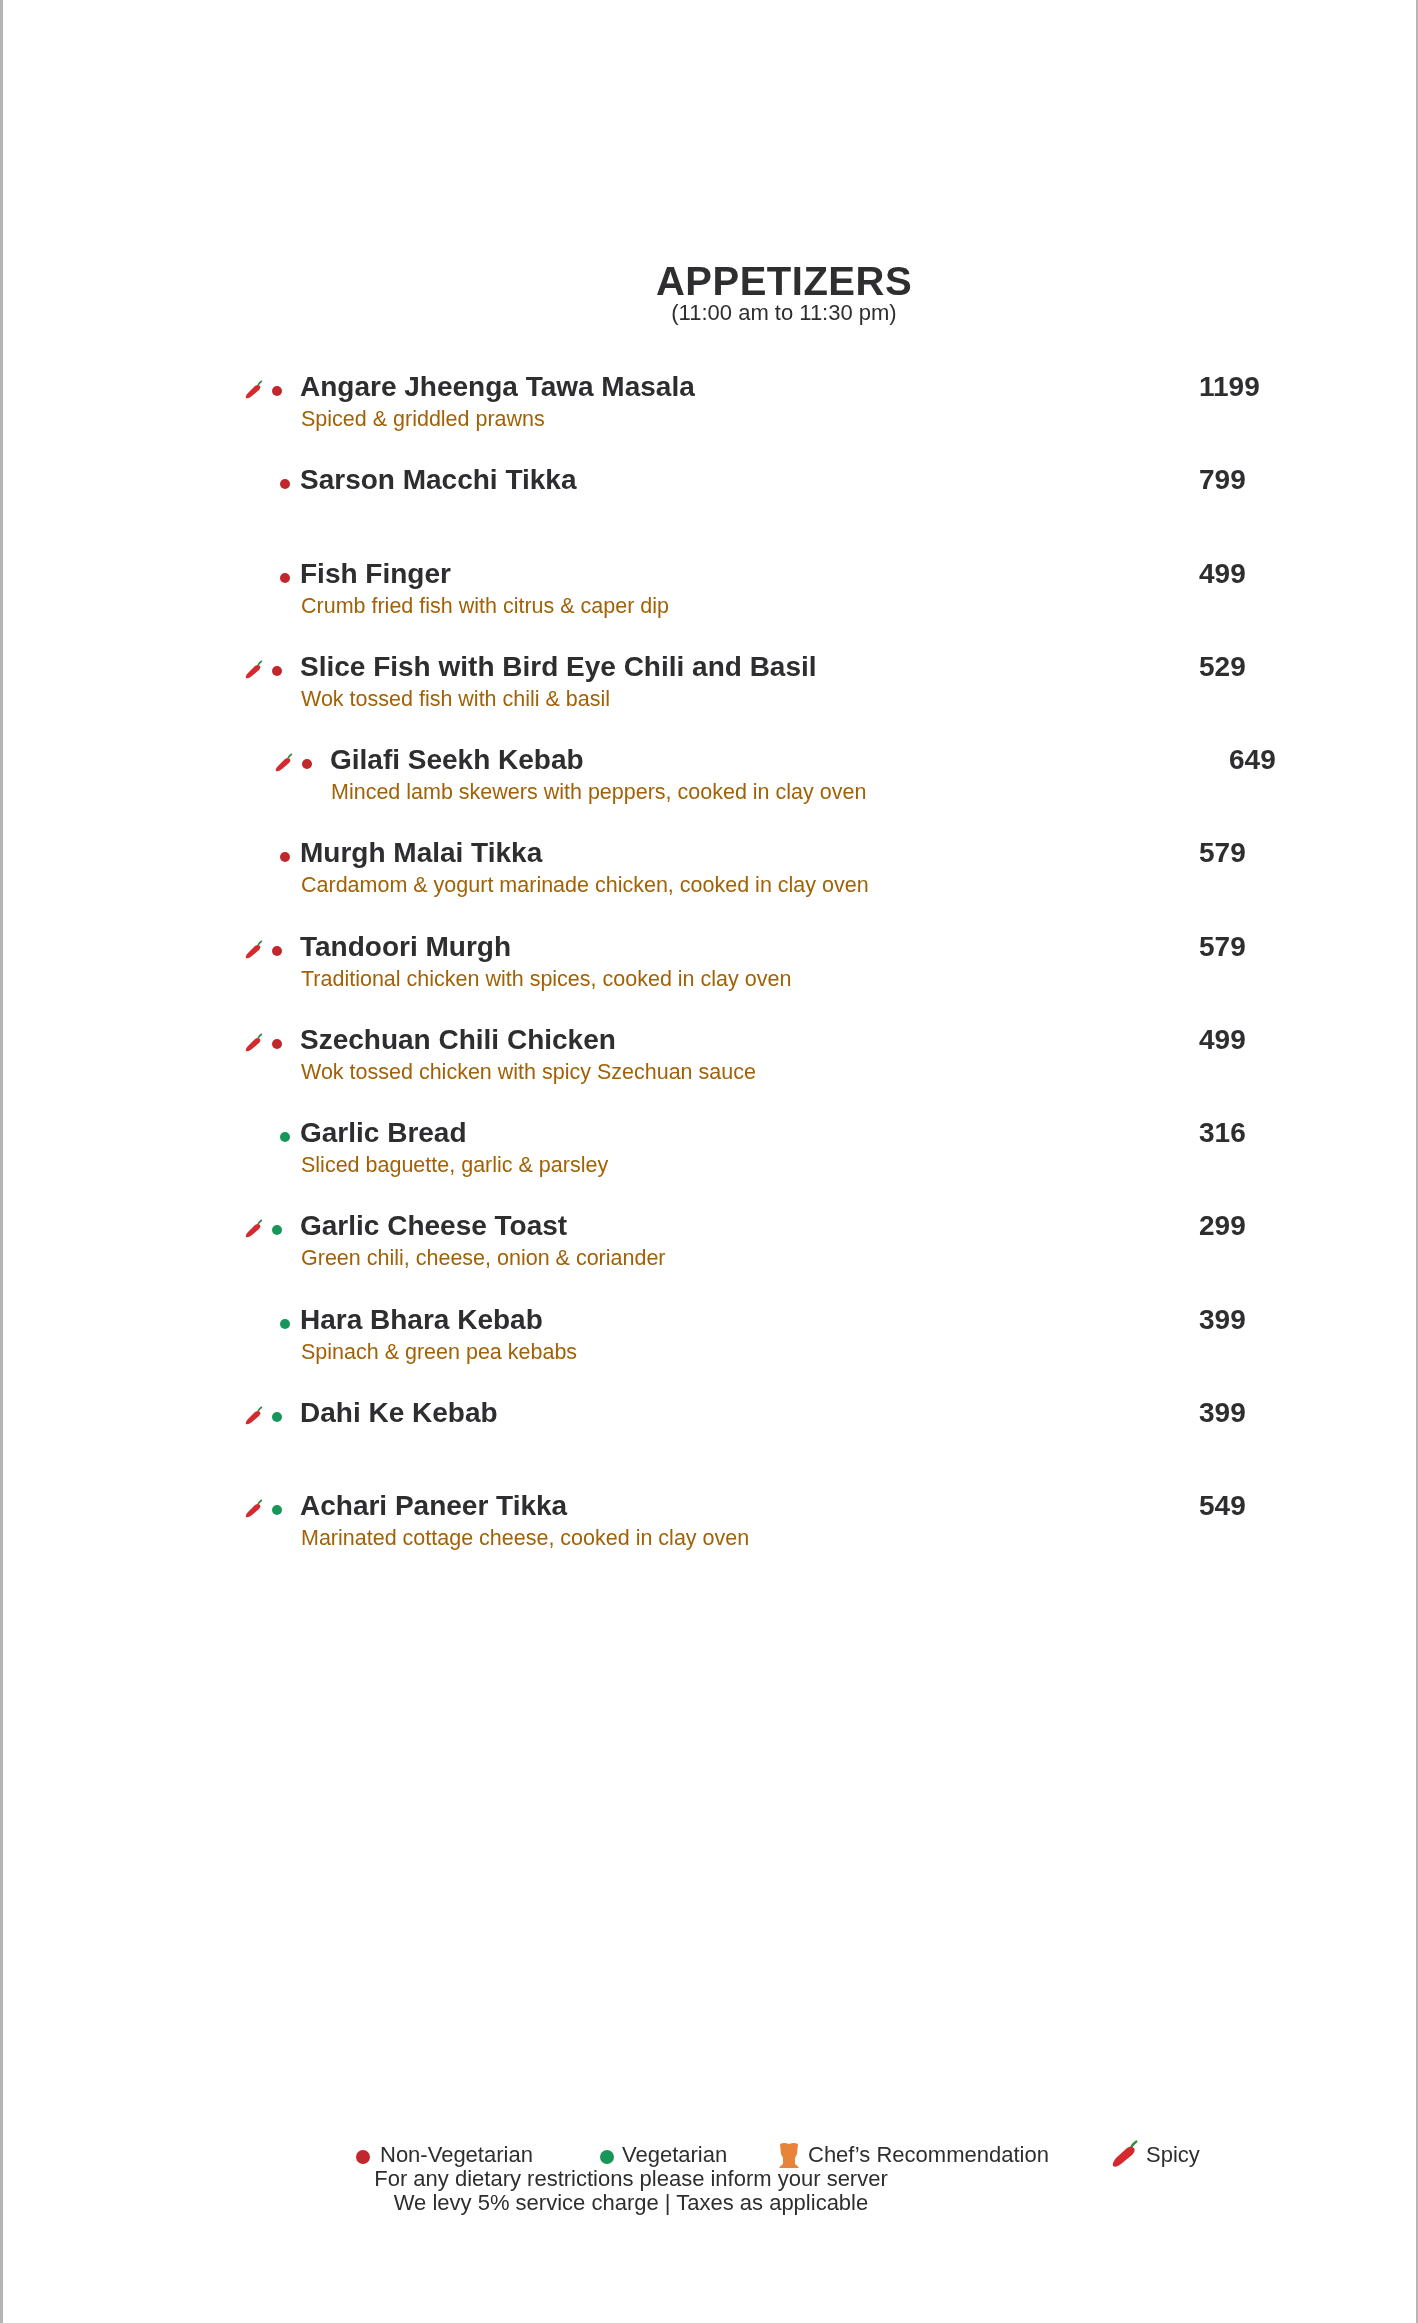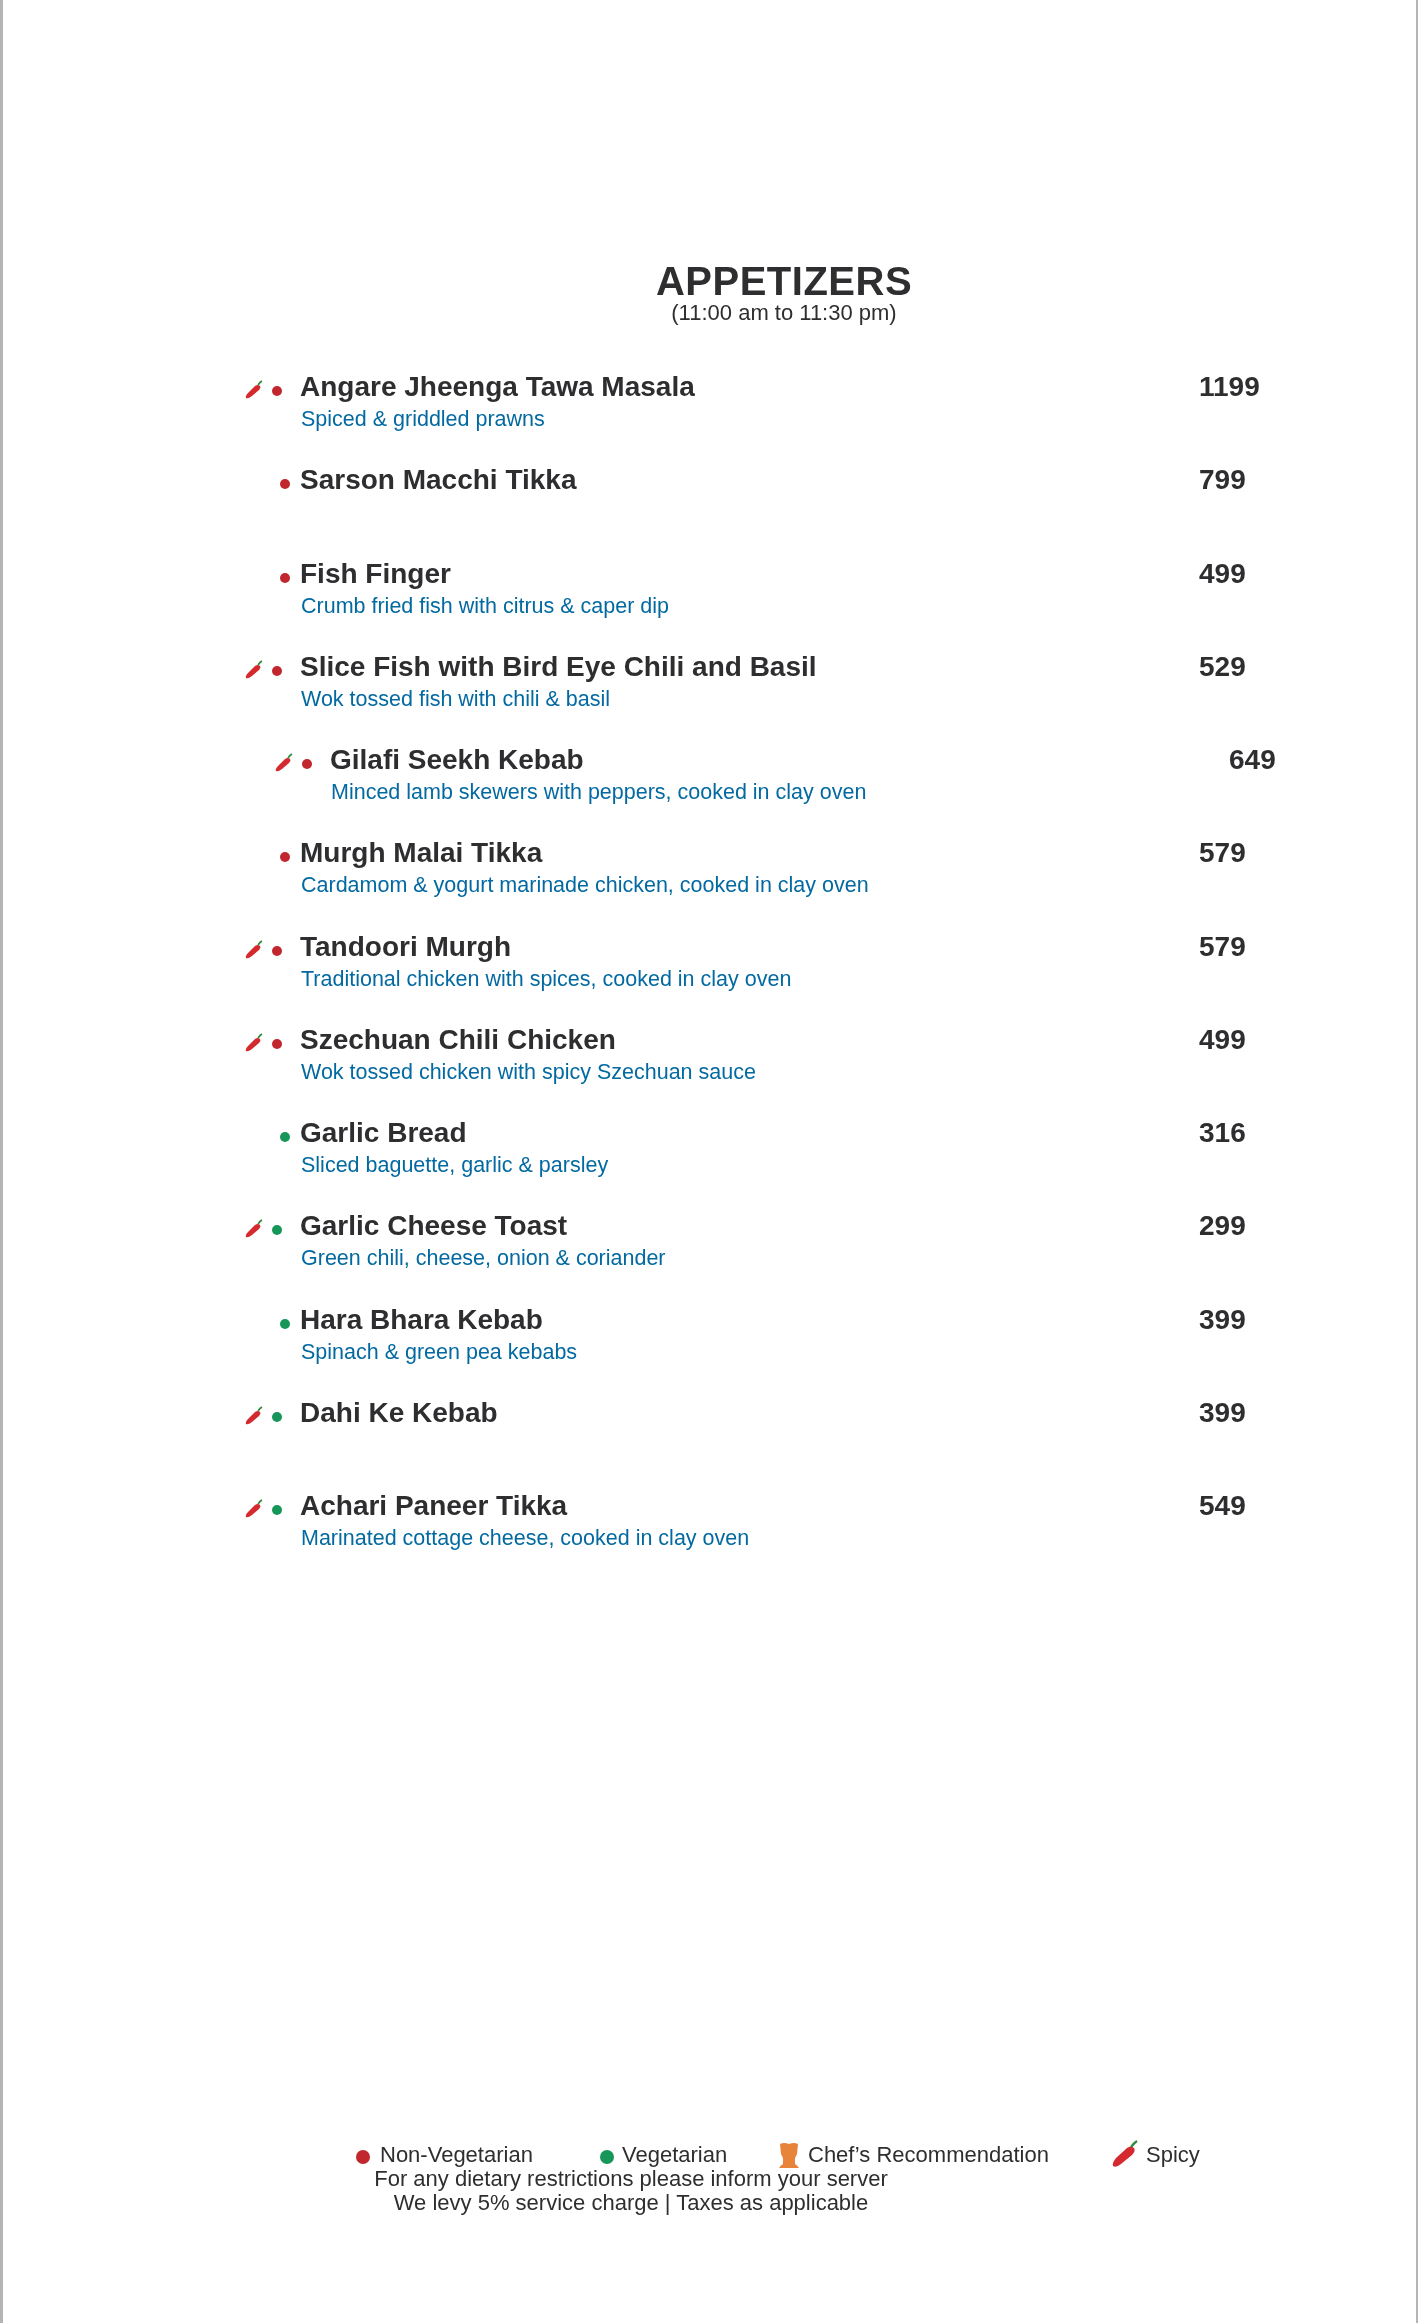--- a/index.html
+++ b/index.html
@@ -23,21 +23,21 @@
 
   .items { position: absolute; left: 0; top: 0; width: 1418px; }
   .item { position: absolute; left: 0; width: 1418px; height: 80px; }
   .item .icons { position: absolute; left: 244px; top: 6px; width: 42px; height: 20px; }
   .item .name {
     position: absolute; left: 300px; top: -3px; font-size: 28px; font-weight: bold;
     line-height: 32px; white-space: nowrap; color: #2e2e30;
   }
   .item .desc {
     position: absolute; left: 301px; top: 32px; font-size: 21.5px; line-height: 26px;
-    white-space: nowrap; color: #0369a1;
+    white-space: nowrap; color: #a16207;
   }
   .item .price {
     position: absolute; left: 1199px; top: -3px; font-size: 28px; font-weight: bold;
     line-height: 32px; color: #2e2e30;
   }
   .chili { position: absolute; left: 0; top: 0; width: 22px; height: 20px; }
   .dot { position: absolute; width: 10px; height: 10px; border-radius: 50%; top: 6px; }
   .dot.nonveg { background: #c1272d; }
   .dot.veg { background: #17965a; }
 

